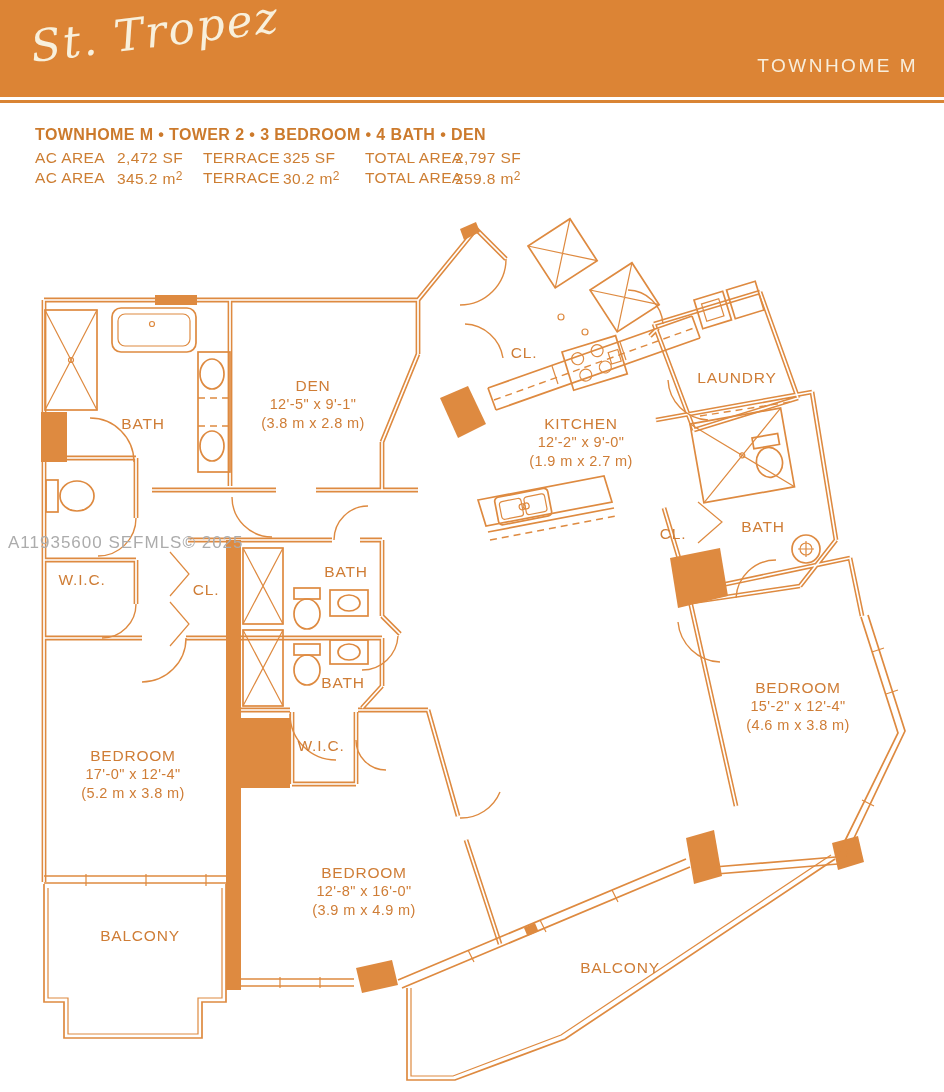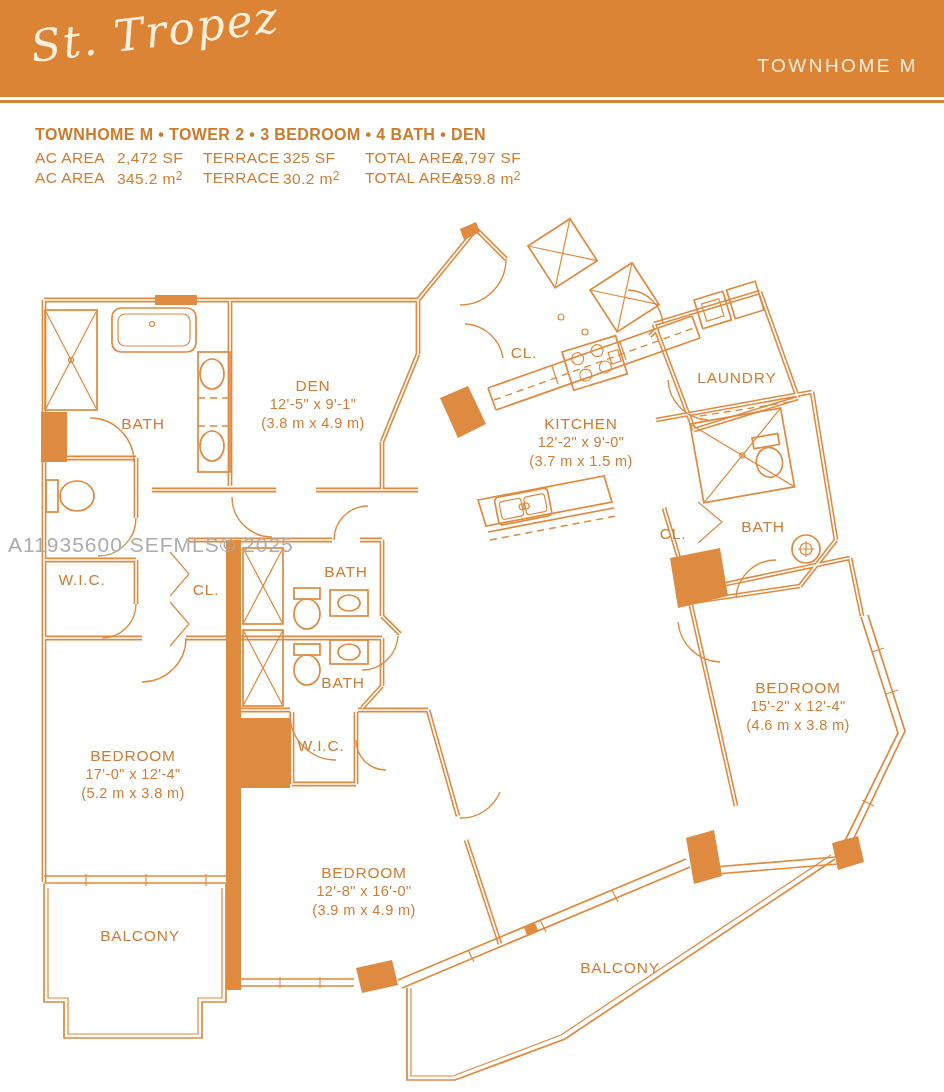--- a/index.html
+++ b/index.html
@@ -25,21 +25,21 @@
   .wc{stroke:#FFFFFF;stroke-width:1.7;fill:none;}
   .t{stroke:#DE8A40;stroke-width:1.7;fill:none;}
   .tt{stroke:#DE8A40;stroke-width:1.2;fill:none;}
   .d{stroke:#DE8A40;stroke-width:1.4;fill:none;stroke-dasharray:7 5;}
   .f{fill:#DE8A40;stroke:none;}
   .arc{stroke:#DE8A40;stroke-width:1.4;fill:none;}
   
   .lbl{position:absolute;transform:translateX(-50%);text-align:center;white-space:nowrap;
        color:#CF7D36;font-size:15.5px;letter-spacing:0.8px;line-height:18px;}
   .lbl .dims{font-size:14.5px;letter-spacing:0.4px;line-height:19px;}
-  .watermark{position:absolute;left:8px;top:533px;font-size:21px;letter-spacing:1px;
+  .watermark{position:absolute;left:8px;top:533px;font-size:17px;letter-spacing:1px;
              color:#ACACAC;}
 </style>
 </head>
 <body>
 
 <div class="page">
 
   <div class="banner">
     <span class="brand">St. Tropez</span>
     <span class="unit">TOWNHOME M</span>
@@ -244,29 +244,29 @@
     </g>
   </svg>
 
   <div class="watermark">A11935600 SEFMLS© 2025</div>
 
   <div class="lbl" style="left:143px;top:415px;">BATH</div>
 
   <div class="lbl" style="left:313px;top:377px;">
     <div>DEN</div>
     <div class="dims">12'-5" x 9'-1"</div>
-    <div class="dims">(3.8 m x 4.9 m)</div>
+    <div class="dims">(3.8 m x 2.8 m)</div>
   </div>
 
   <div class="lbl" style="left:524px;top:344px;">CL.</div>
 
   <div class="lbl" style="left:581px;top:415px;">
     <div>KITCHEN</div>
     <div class="dims">12'-2" x 9'-0"</div>
-    <div class="dims">(3.7 m x 1.5 m)</div>
+    <div class="dims">(1.9 m x 2.7 m)</div>
   </div>
 
   <div class="lbl" style="left:737px;top:369px;">LAUNDRY</div>
   <div class="lbl" style="left:82px;top:571px;">W.I.C.</div>
   <div class="lbl" style="left:206px;top:581px;">CL.</div>
   <div class="lbl" style="left:346px;top:563px;">BATH</div>
   <div class="lbl" style="left:343px;top:674px;">BATH</div>
   <div class="lbl" style="left:673px;top:525px;">CL.</div>
   <div class="lbl" style="left:763px;top:518px;">BATH</div>
 

